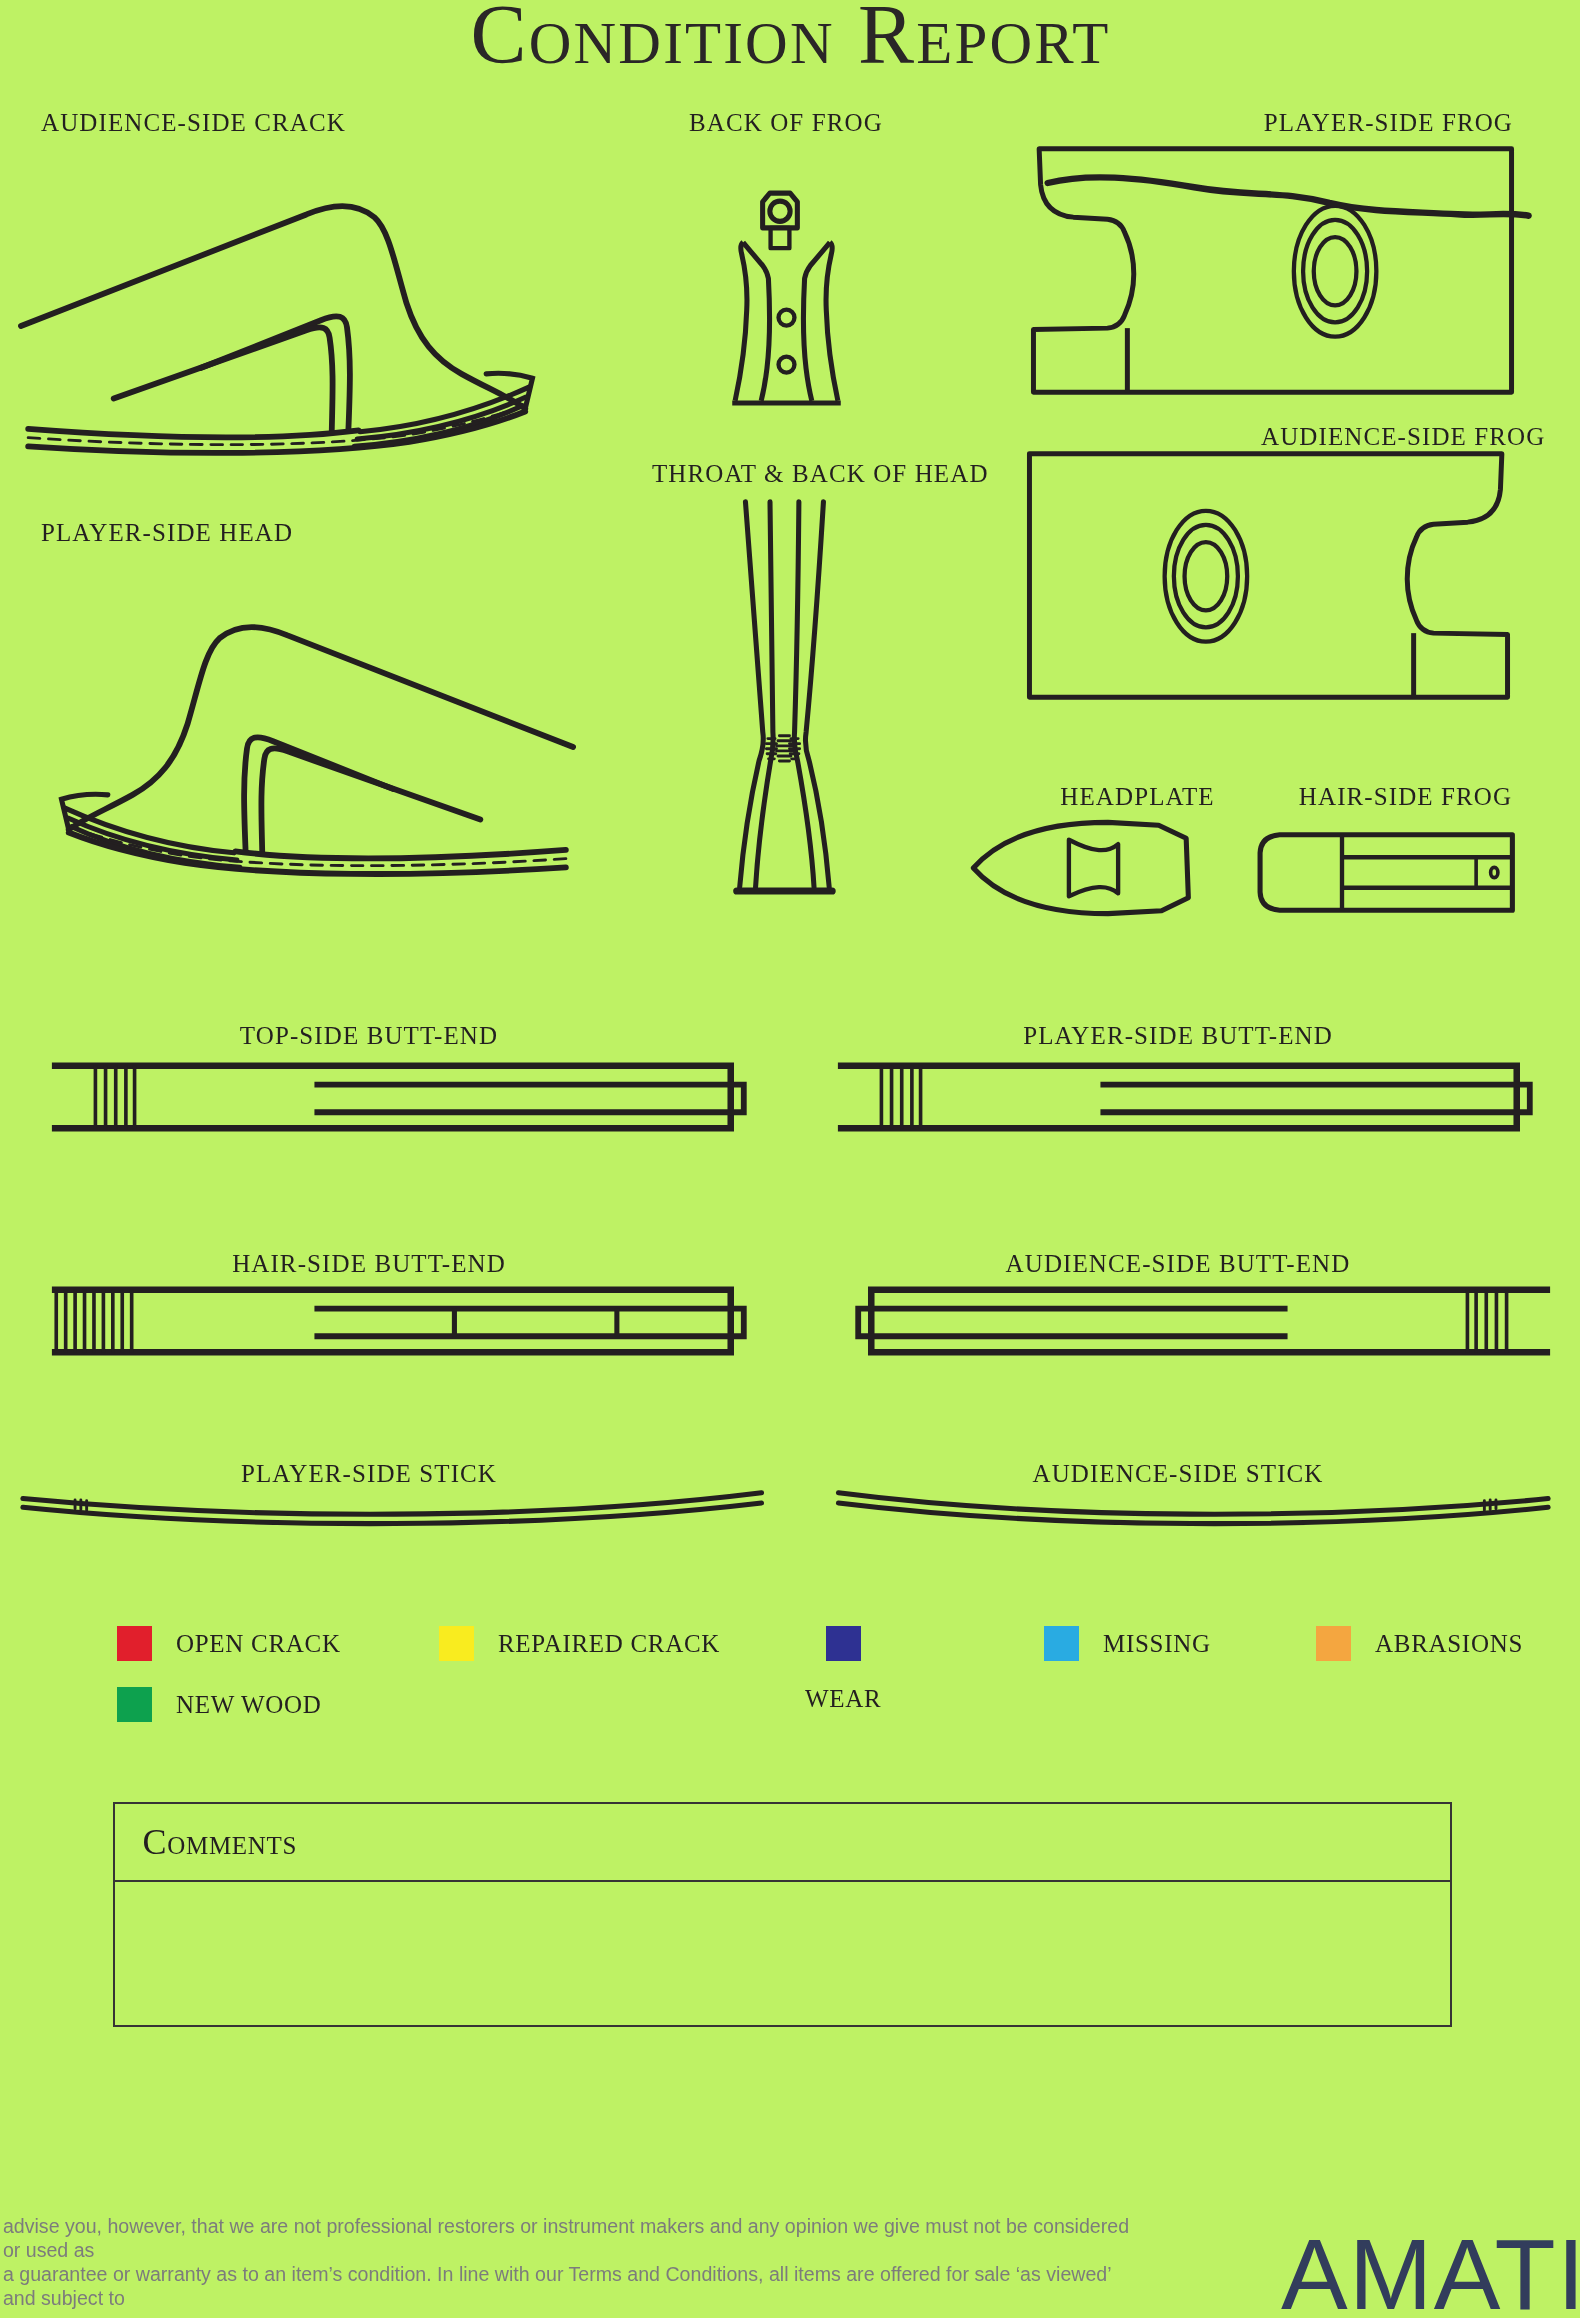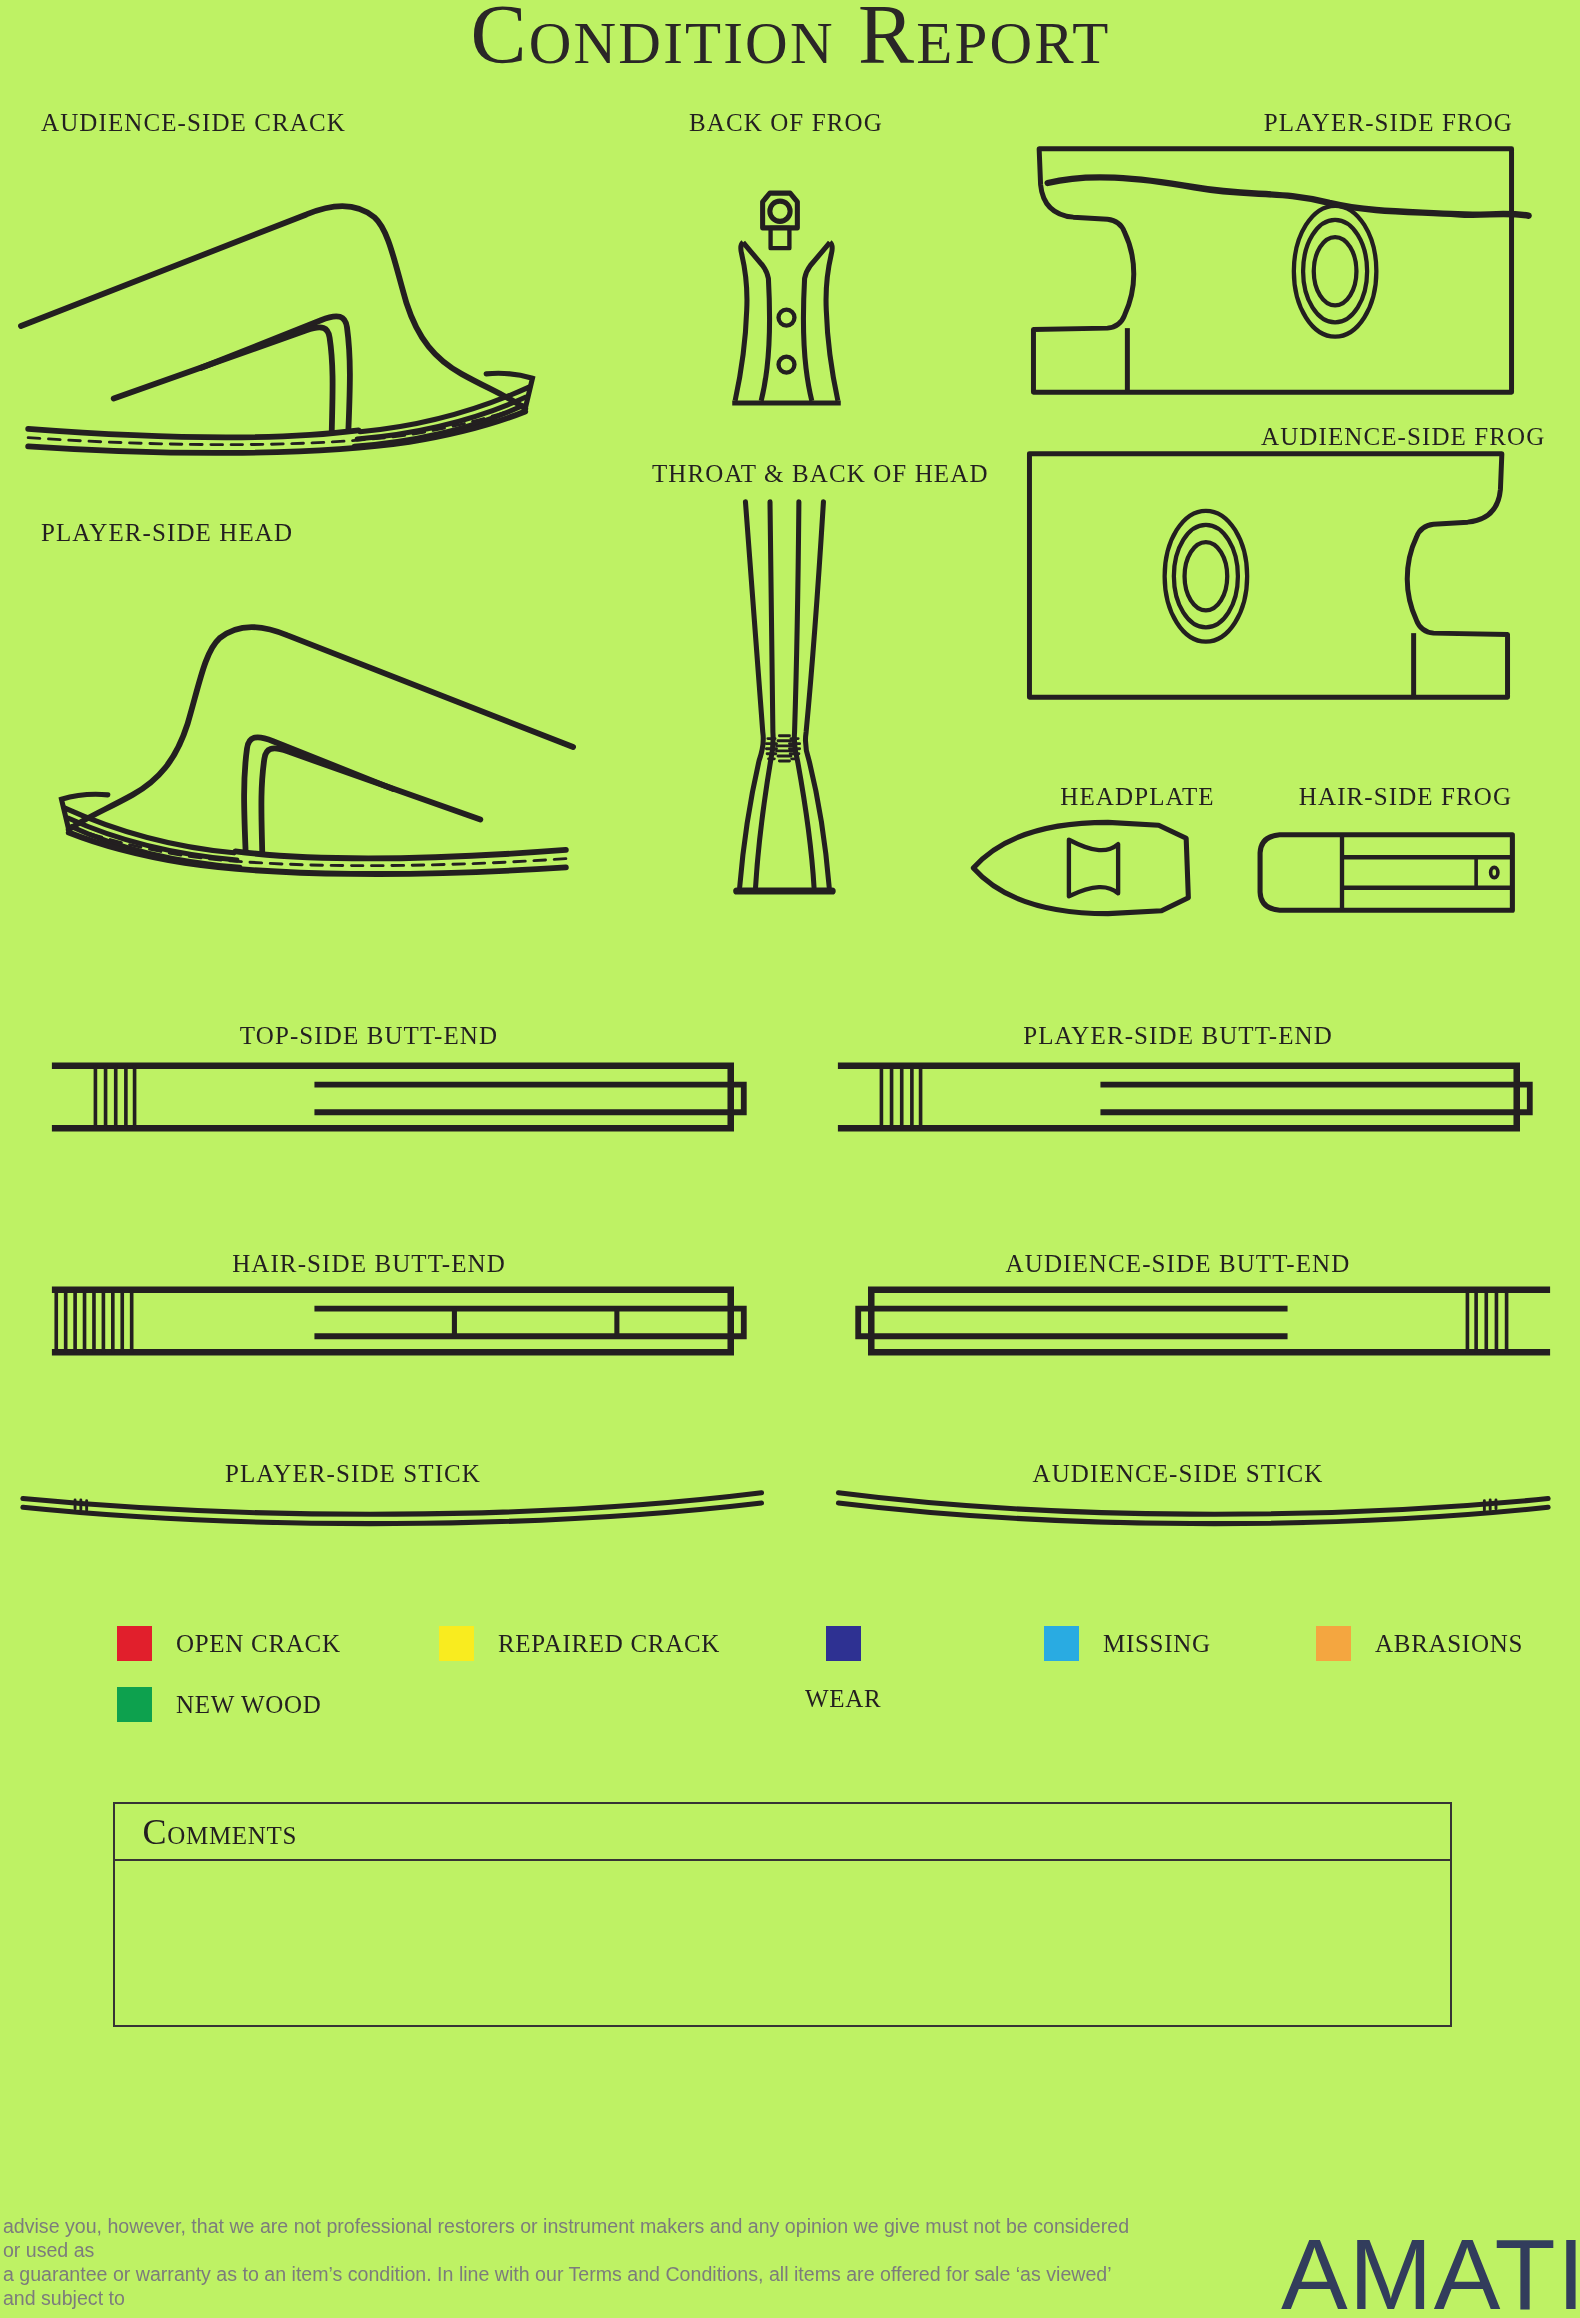--- a/index.html
+++ b/index.html
@@ -12,21 +12,21 @@
   .center{text-align:center;}
   .right{text-align:right;}
   svg.draw{position:absolute;overflow:visible;}
   svg.draw path, svg.draw line, svg.draw circle, svg.draw ellipse, svg.draw rect, svg.draw polyline{
         fill:none;stroke:#231f20;}
   .legend-item{position:absolute;display:flex;align-items:center;gap:24px;}
   .swatch{width:35px;height:35px;display:inline-block;flex:0 0 auto;}
   .legend-label{font-family:"Liberation Serif",serif;font-size:25px;letter-spacing:0.7px;color:#231f20;white-space:nowrap;}
   .comments-box{position:absolute;left:113px;top:1802px;width:1339px;height:225px;
         border:2.9px solid #373435;box-sizing:border-box;}
-  .comments-header{height:57px;border-bottom:2.9px solid #373435;display:flex;align-items:center;
+  .comments-header{height:78px;border-bottom:2.9px solid #373435;display:flex;align-items:center;
         padding-left:27.5px;box-sizing:border-box;}
   .comments-title{font-variant:small-caps;font-size:36px;letter-spacing:0.7px;color:#231f20;}
   .comments-area{width:100%;height:141px;}
   .footer-text{position:absolute;left:2.9px;top:2214px;width:1145px;
         font-family:"Liberation Sans",sans-serif;font-size:19.6px;line-height:24px;color:#7c7c7c;}
   .brand-logo{position:absolute;left:1281px;top:2224px;font-family:"Liberation Sans",sans-serif;
         font-size:100px;font-weight:300;letter-spacing:1.4px;color:#323d5c;line-height:1;}
 </style>
 </head>
 <body>
@@ -180,21 +180,21 @@
   <svg class="draw" style="left:835px;top:1284px;" width="718" height="74" viewBox="0 0 990 102">
     <g stroke-width="9" transform="translate(990,0) scale(-1,1)">
       <path d="M4,8 H940 V94 H4"></path>
       <g stroke-width="5">
         <path d="M64,8 V94 M78,8 V94 M92,8 V94 M106,8 V94 M118,8 V94"></path>
       </g>
       <path d="M366,34 H958 V72 H366" stroke-width="8"></path>
     </g>
   </svg>
 
-  <div class="dlabel center" style="left:172px;top:1460px;width:362px;">PLAYER-SIDE STICK</div>
+  <div class="dlabel center" style="left:188px;top:1460px;width:362px;">PLAYER-SIDE STICK</div>
   <svg class="draw" style="left:18px;top:1487px;" width="747" height="42" viewBox="0 0 1030 58">
     <g stroke-width="7" stroke-linecap="round">
       <path d="M6,16 C320,46 720,46 1026,8"></path>
       <path d="M6,28 C320,60 720,58 1026,22"></path>
       <path d="M78,18 V30 M86,18 V31 M94,19 V32" stroke-width="4"></path>
     </g>
   </svg>
 
   <div class="dlabel center" style="left:997px;top:1460px;width:362px;">AUDIENCE-SIDE STICK</div>
   <svg class="draw" style="left:835px;top:1487px;" width="718" height="42" viewBox="0 0 990 58">

